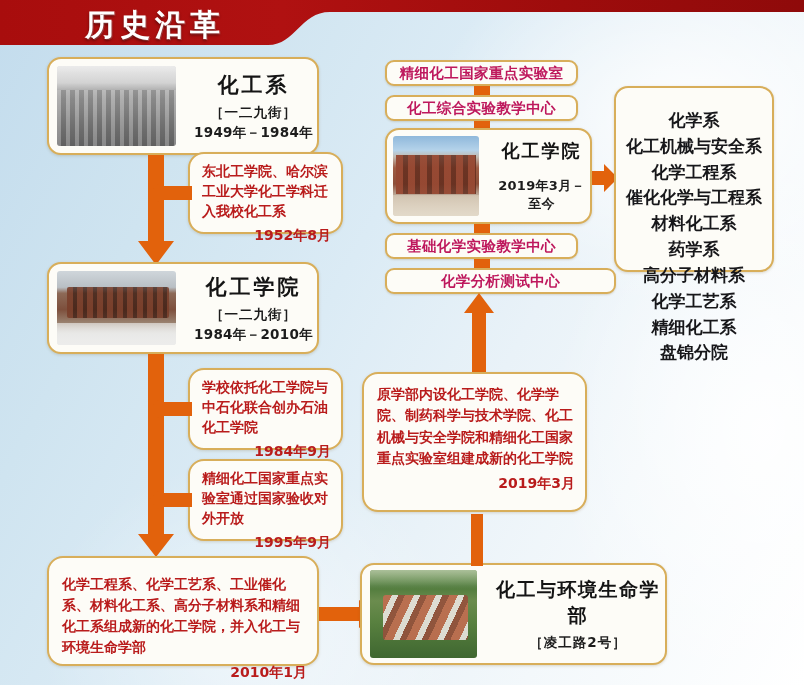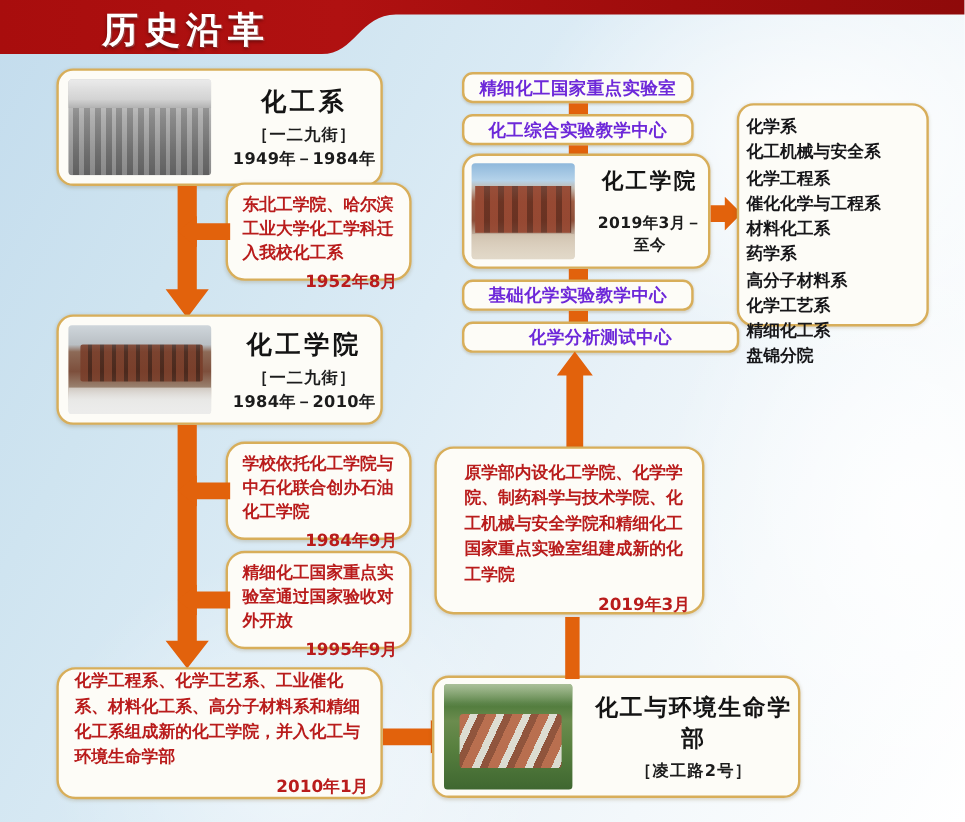--- a/index.html
+++ b/index.html
@@ -50,21 +50,21 @@
     box-shadow:0 1px 3px rgba(120,90,30,.22);
     gap:14px;
   }
   .pill{
     position:absolute;box-sizing:border-box;
     background:#fdfcf7;
     border:2px solid #d8ae5a;
     border-radius:9px;
     box-shadow:0 1px 2px rgba(120,90,30,.2);
     display:flex;align-items:center;justify-content:center;
-    font-size:14.5px;font-weight:bold;color:#6d28d9;
+    font-size:14.5px;font-weight:bold;color:#be185d;
     letter-spacing:.4px;
     font-family:"DejaVu Sans","Liberation Sans",sans-serif;
     text-align:center;
   }
   .note{
     position:absolute;box-sizing:border-box;
     background:#fdfcf7;
     border:2px solid #d8ae5a;
     border-radius:16px;
     box-shadow:0 1px 3px rgba(120,90,30,.2);
@@ -90,22 +90,22 @@
     font-size:13.5px;color:#1c1c1c;margin-top:5px;letter-spacing:1px;font-weight:bold;
     font-family:"DejaVu Sans","Liberation Sans",sans-serif;
   }
   .unit .years{
     font-size:13.5px;color:#1c1c1c;margin-top:2px;letter-spacing:.3px;font-weight:bold;
     font-family:"DejaVu Sans","Liberation Sans",sans-serif;
   }
 
   
   .deptlist{
-    padding:8px 6px;text-align:left;
-    font-size:14px;line-height:1.52;color:#17171a;font-weight:bold;
+    padding:20px 6px;text-align:center;
+    font-size:17px;line-height:1.52;color:#17171a;font-weight:bold;
     font-family:"DejaVu Sans","Liberation Sans",sans-serif;
   }
 
   
   .ph-old{
     background:
       linear-gradient(180deg,#d9d9d7 0%,#c9c9c6 16%,#b7b6b2 18%,#9d9c98 40%,#8b8a86 62%,#7e7d79 78%,#6f6e6a 100%),
       #8c8b87;
     filter:grayscale(1) contrast(1.05);
   }
@@ -222,21 +222,21 @@
   <div class="note" style="left:188px;top:459px;width:155px;height:82px;">
     <span>精细化工国家重点实验室通过国家验收对外开放</span>
     <span class="date">1995年9月</span>
   </div>
   <div class="arrow" style="left:148px;top:487px;">
     <svg width="44" height="26" viewBox="0 0 44 26">
       <polygon points="44,6 16,6 16,0 0,13 16,26 16,20 44,20" fill="#e2620c"></polygon>
     </svg>
   </div>
 
-  <div class="note" style="left:47px;top:556px;width:272px;height:110px;padding:0 10px 6px 13px;line-height:1.5;">
+  <div class="note" style="left:47px;top:556px;width:272px;height:110px;padding:16px 10px 6px 13px;line-height:1.5;">
     <span>化学工程系、化学工艺系、工业催化系、材料化工系、高分子材料系和精细化工系组成新的化工学院，并入化工与环境生命学部</span>
     <span class="date">2010年1月</span>
   </div>
 
   <div class="arrow" style="left:319px;top:600px;">
     <svg width="62" height="28" viewBox="0 0 62 28">
       <polygon points="0,7 40,7 40,0 62,14 40,28 40,21 0,21" fill="#e2620c"></polygon>
     </svg>
   </div>
 
@@ -293,21 +293,21 @@
   </div>
 
   <div class="pill" style="left:385px;top:268px;width:231px;height:26px;">化学分析测试中心</div>
 
   <div class="arrow" style="left:463px;top:293px;">
     <svg width="32" height="82" viewBox="0 0 32 82">
       <polygon points="16,0 31,20 23,20 23,82 9,82 9,20 1,20" fill="#e2620c"></polygon>
     </svg>
   </div>
 
-  <div class="note" style="left:362px;top:372px;width:225px;height:140px;padding:10px 10px 6px 23px;line-height:1.52;">
+  <div class="note" style="left:362px;top:372px;width:225px;height:140px;padding:10px 10px 6px 13px;line-height:1.52;">
     <span>原学部内设化工学院、化学学院、制药科学与技术学院、化工机械与安全学院和精细化工国家重点实验室组建成新的化工学院</span>
     <span class="date">2019年3月</span>
   </div>
 
   <div class="arrow" style="left:592px;top:164px;">
     <svg width="26" height="28" viewBox="0 0 26 28">
       <polygon points="0,7 12,7 12,0 26,14 12,28 12,21 0,21" fill="#e2620c"></polygon>
     </svg>
   </div>
   <div class="card" style="left:614px;top:86px;width:160px;height:186px;">

